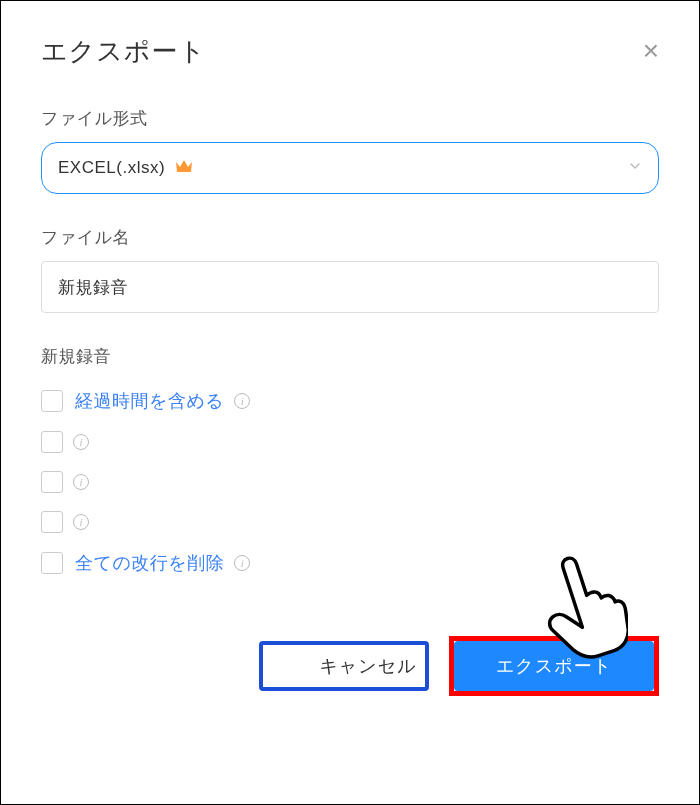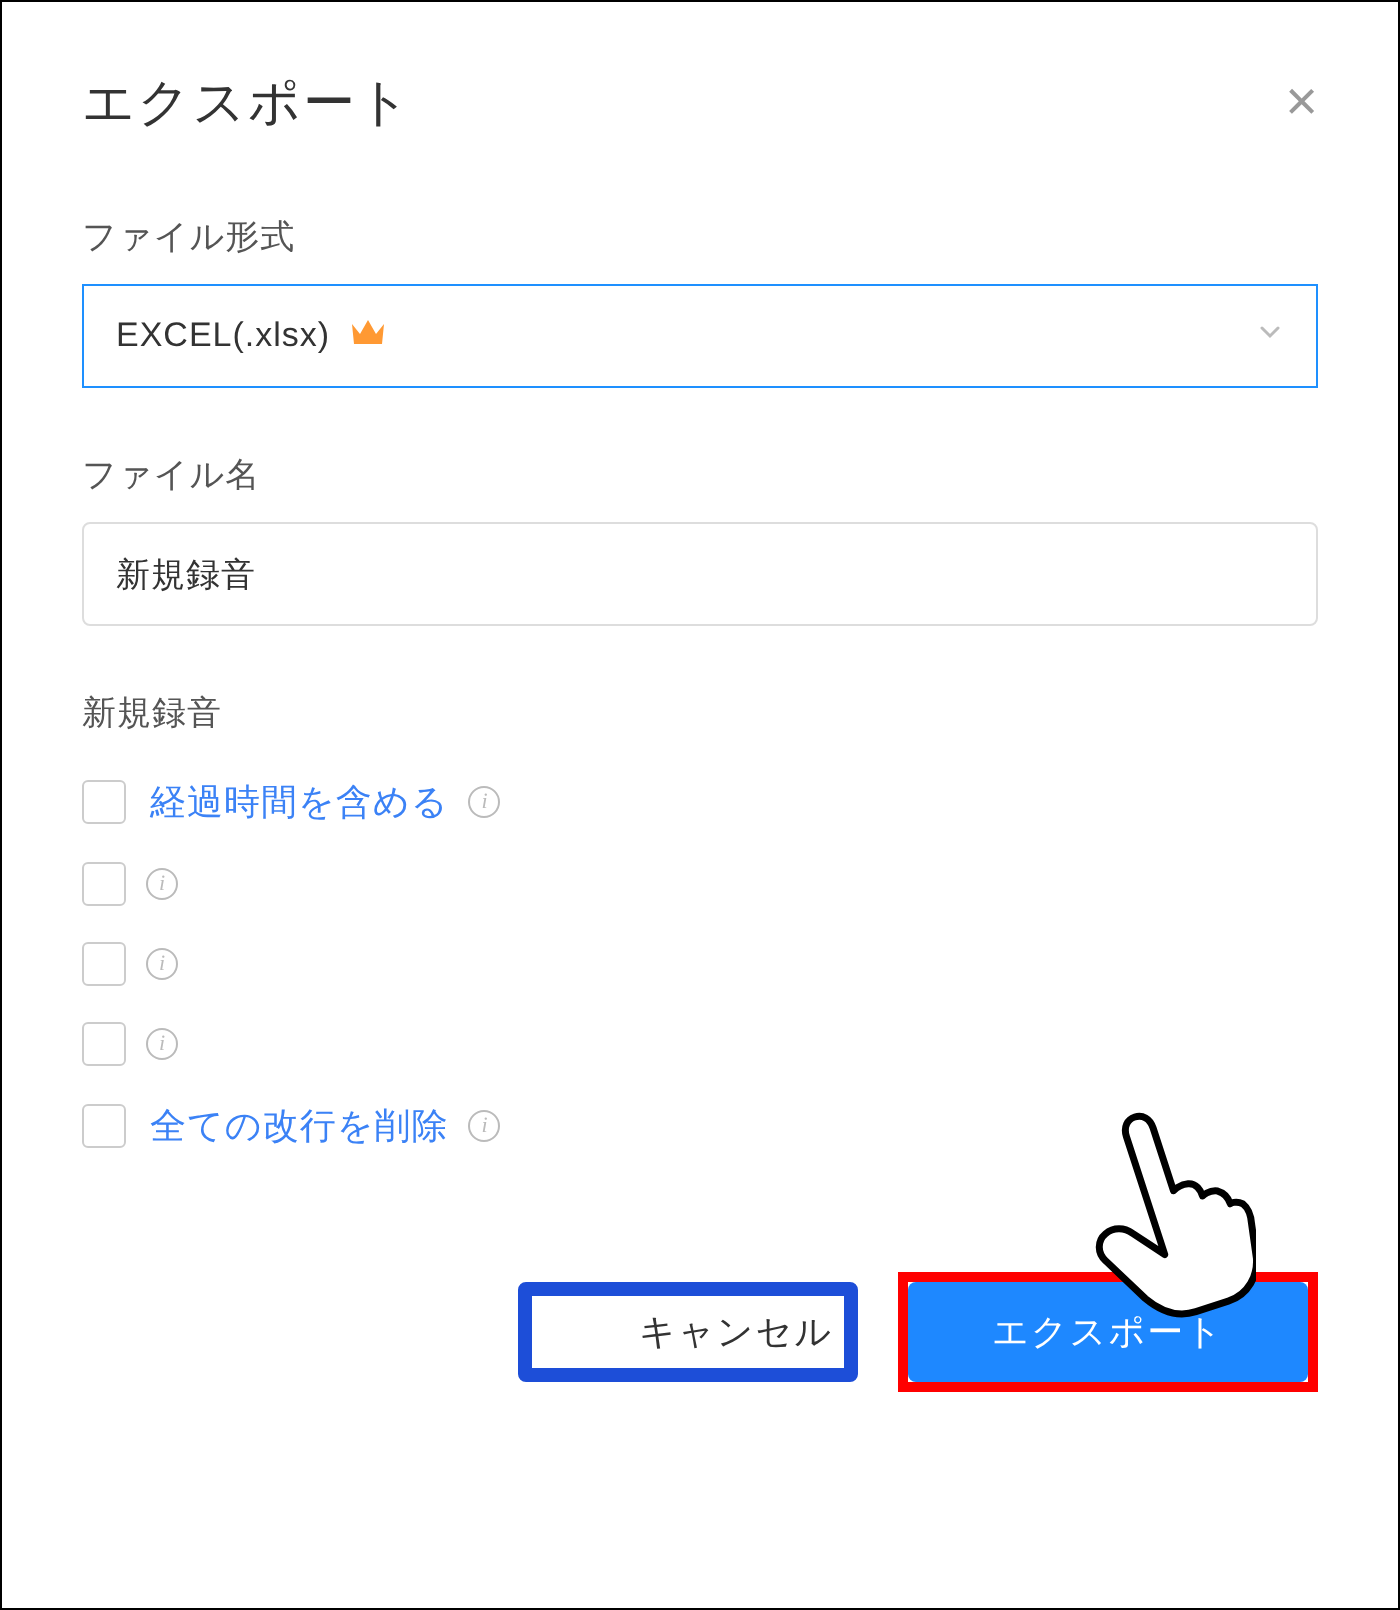--- a/index.html
+++ b/index.html
@@ -36,21 +36,21 @@
       font-size: 17px;
       color: #555;
       margin-bottom: 12px;
       letter-spacing: 0.5px;
       margin-top: 24px;
     }
     .select-box {
       width: 100%;
       height: 52px;
       border: 1.5px solid #1e90ff;
-      border-radius: 0;
+      border-radius: 16px;
       display: flex;
       align-items: center;
       padding: 0 16px;
       cursor: pointer;
       background: #fff;
       margin-bottom: 32px;
     }
     .select-value {
       font-size: 17px;
       color: #333;
@@ -128,21 +128,21 @@
       border-radius: 4px;
       display: flex;
       align-items: center;
       justify-content: center;
       cursor: pointer;
       font-size: 18px;
       letter-spacing: 1px;
     }
     .btn-cancel {
       width: 170px;
-      border: 7px solid #1d4ed8;
+      border: 4px solid #1d4ed8;
       background: #fff;
       color: #333;
       padding-left: 48px;
     }
     .export-wrap {
       position: relative;
       border: 5px solid #ff0000;
       padding: 0;
     }
     .btn-export {

